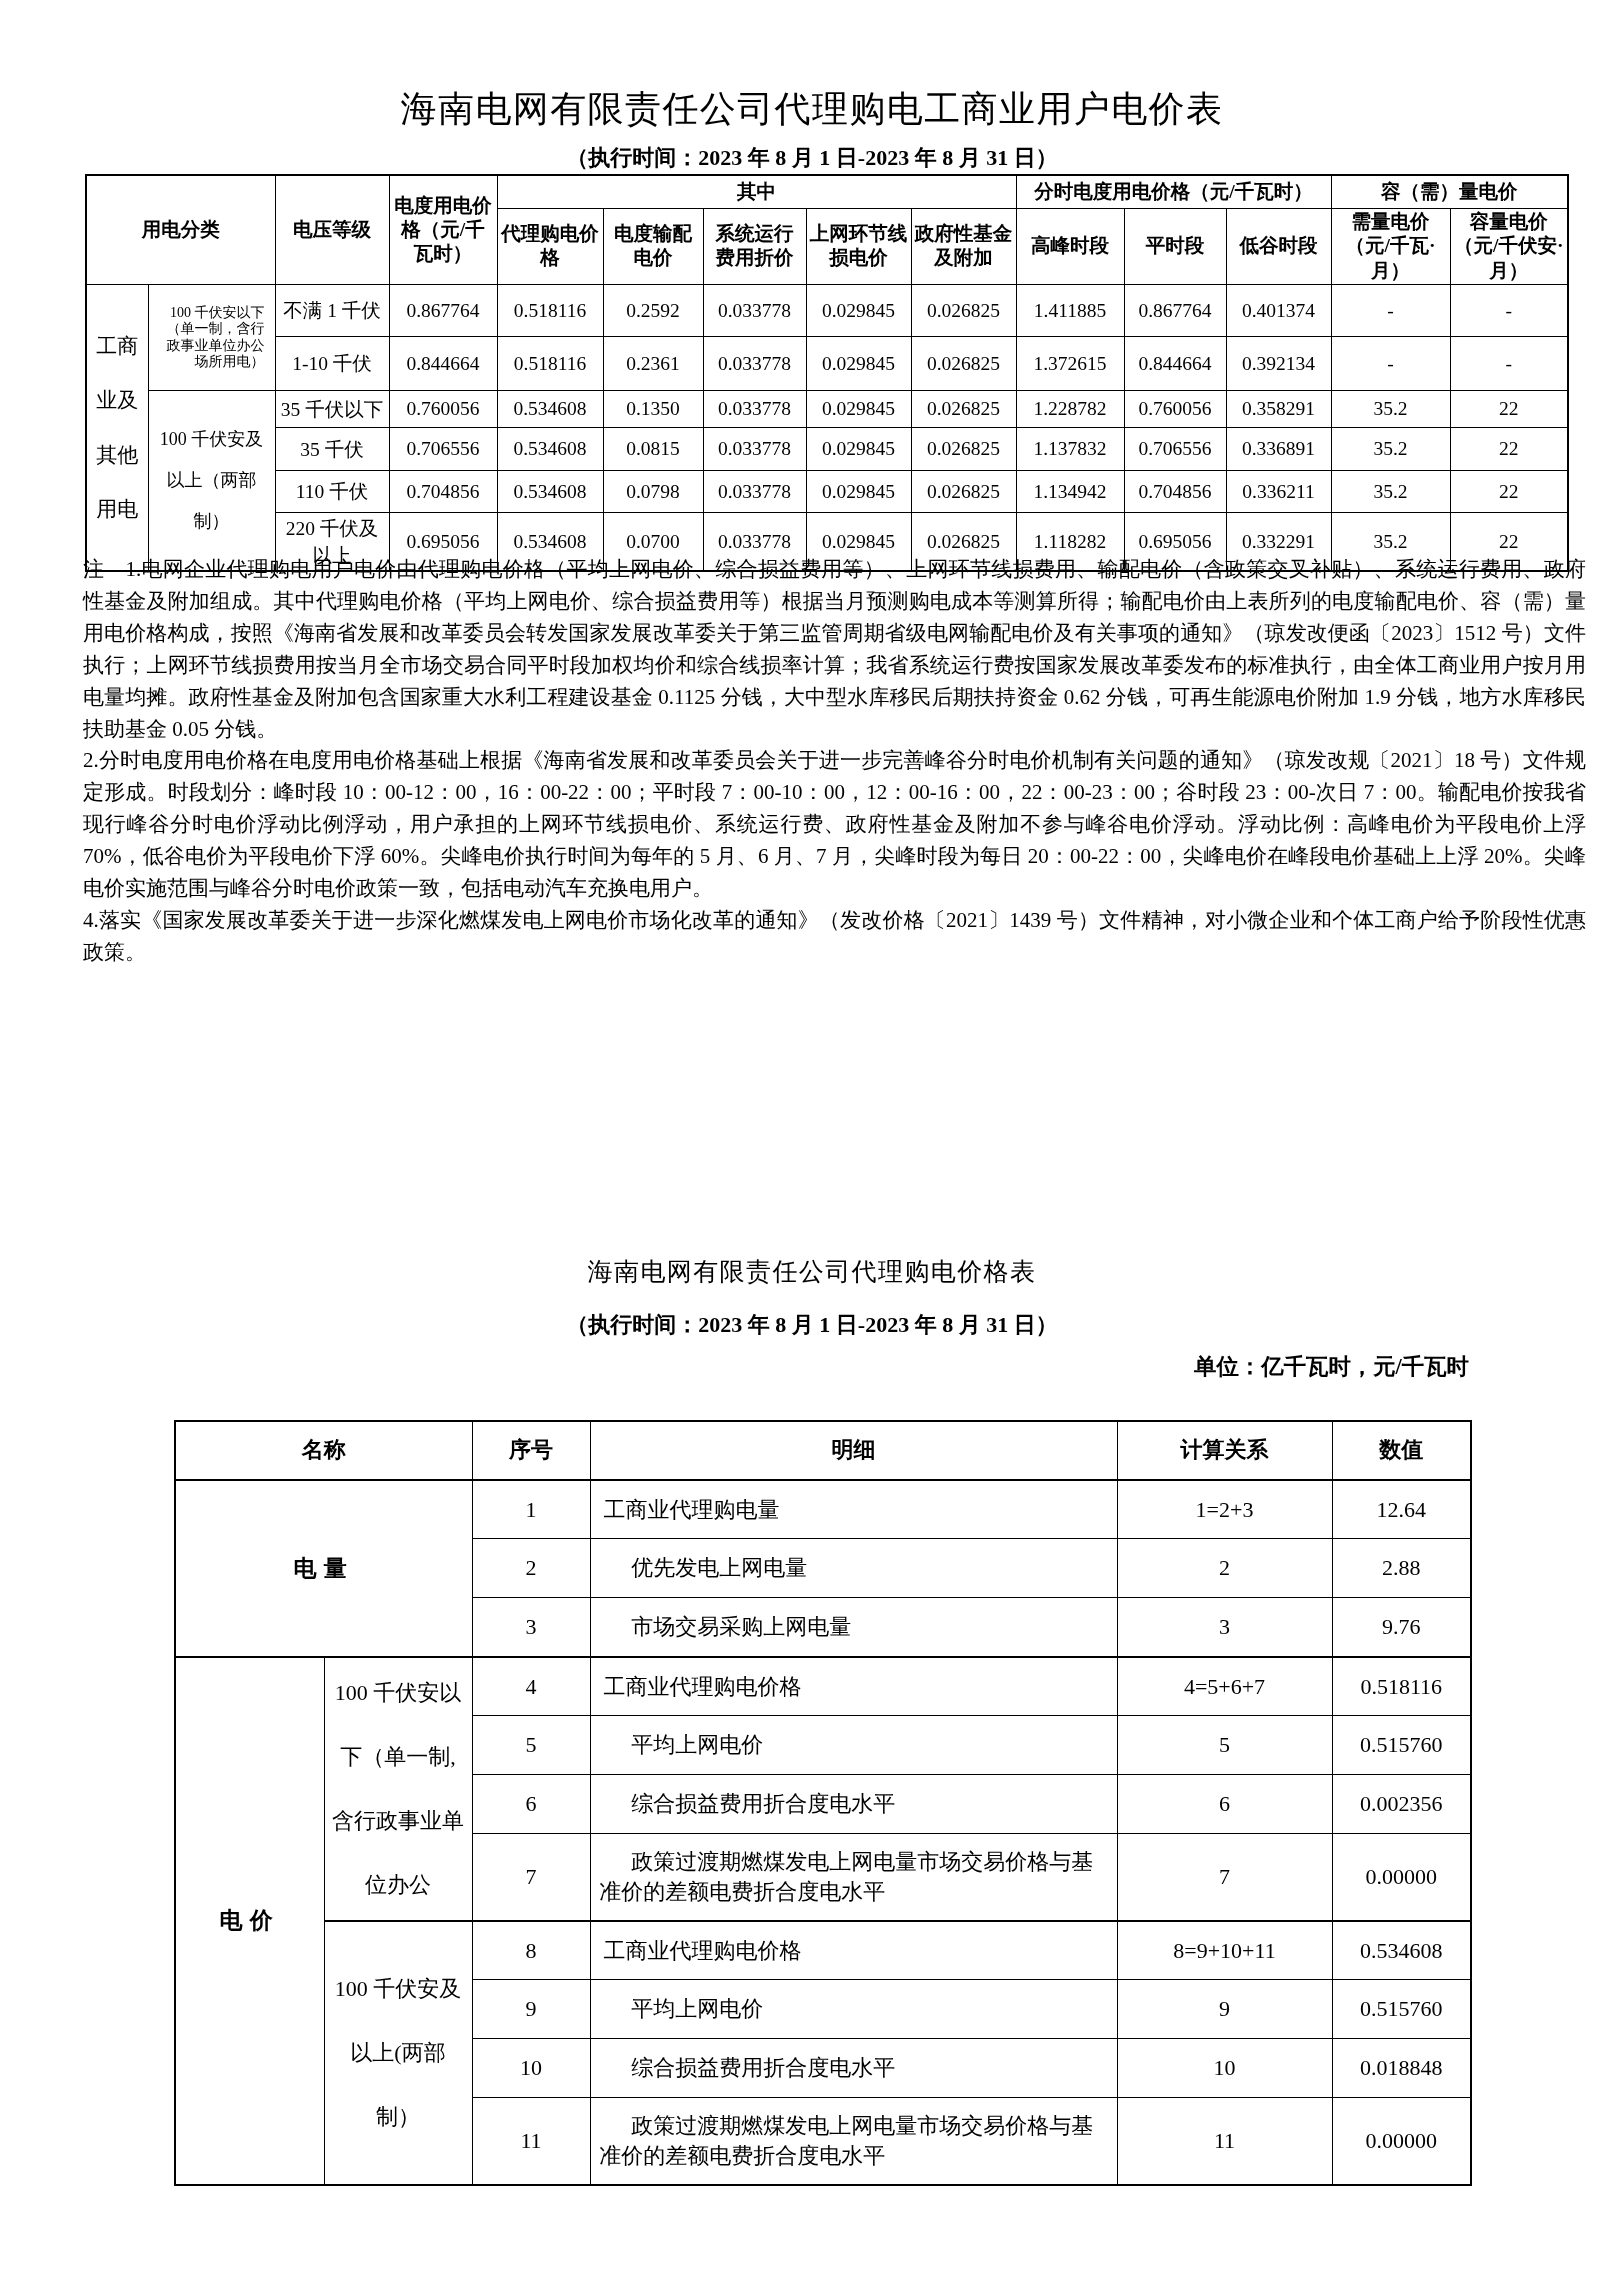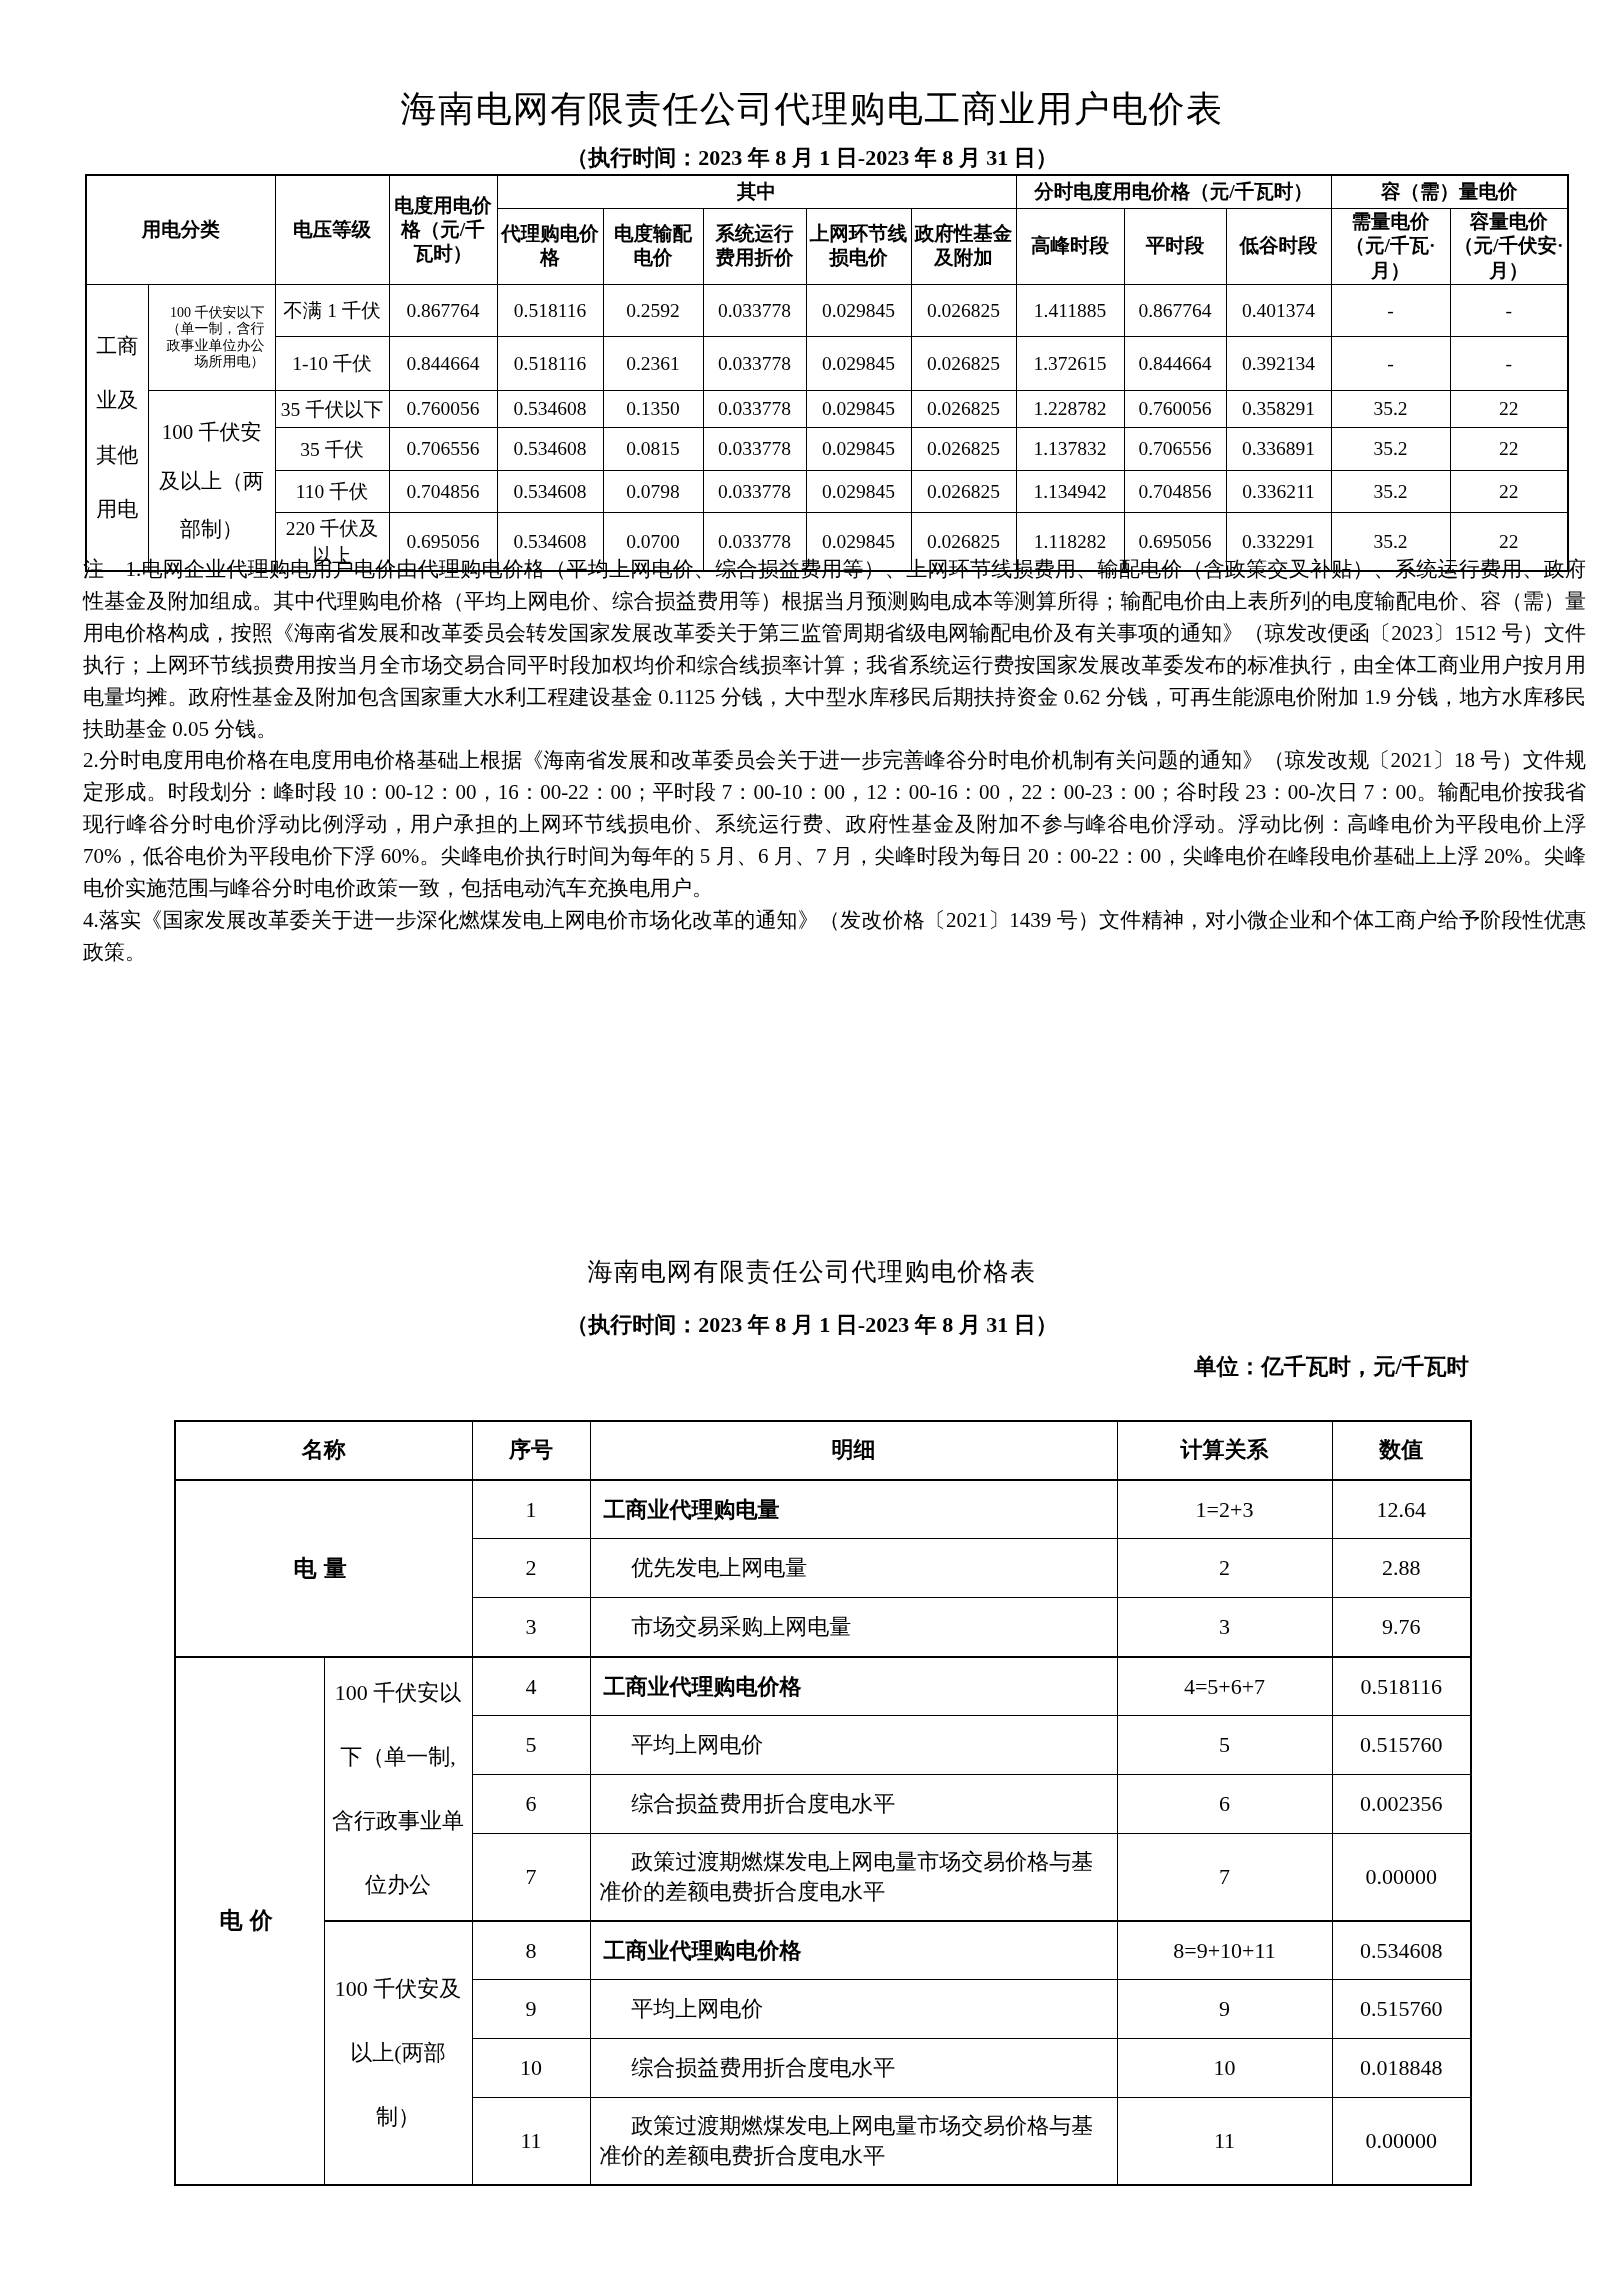--- a/index.html
+++ b/index.html
@@ -31,37 +31,37 @@
   #t1 .h-band1{height:33px;}
   #t1 .h-band2{height:65px;}
   #t1 .r0{height:52px;}
   #t1 .r1{height:54px;}
   #t1 .r2{height:37px;}
   #t1 .r3{height:43px;}
   #t1 .r4{height:42px;}
   #t1 .r5{height:49px;}
   #t1 td.cat{font-size:21px;line-height:2.6;padding:0 7.2px;}
   #t1 td.sub1{font-size:14px;line-height:1.18;padding:0 10px;text-align:right;}
-  #t1 td.sub2{font-size:21px;line-height:2.3;padding:0 5.8px;}
+  #t1 td.sub2{font-size:18px;line-height:2.3;padding:0 5.8px;}
 
   
   #notes{
     position:absolute;left:83px;top:554px;width:1503px;
     font-size:21px;line-height:1.52;text-align:justify;
   }
   #notes p{margin:0;}
 
   
   #t2{position:absolute;left:174px;top:1420px;width:1295px;font-size:22px;border:2.2px solid #000;}
   #t2 .hrow td{height:54px;font-weight:bold;border-bottom:2.9px solid #000;}
   #t2 tr.reg{height:59px;}
   #t2 tr.tall{height:87px;}
   #t2 tr.sep td{border-top:2.9px solid #000;}
   #t2 td.detail{text-align:left;padding-left:8.7px;text-indent:32px;line-height:1.35;}
-  #t2 tr.boldrow td.detail{font-weight:bold;text-indent:4.3px;}
+  #t2 tr.boldrow td.detail{font-weight:normal;text-indent:4.3px;}
   #t2 td.group{font-size:23px;font-weight:bold;letter-spacing:7.2px;}
   #t2 td.subgrp{font-size:22px;line-height:2.9;padding:0 7.2px;}
 </style>
 </head>
 <body>
 
 <div class="page">
 
   <div id="title1" class="centered doc-title">海南电网有限责任公司代理购电工商业用户电价表</div>
   <div id="subtitle1" class="centered doc-subtitle">（执行时间：2023 年 8 月 1 日-2023 年 8 月 31 日）</div>

